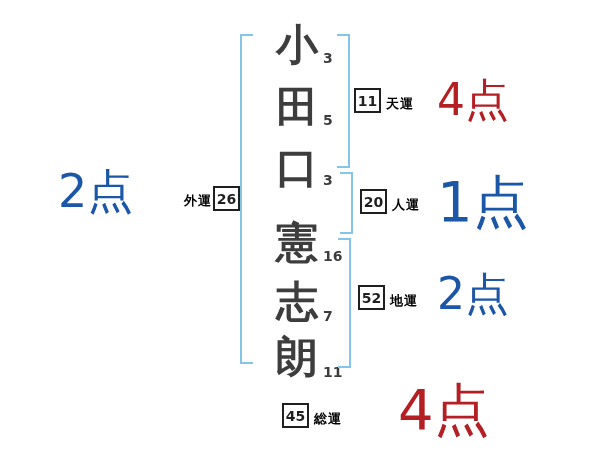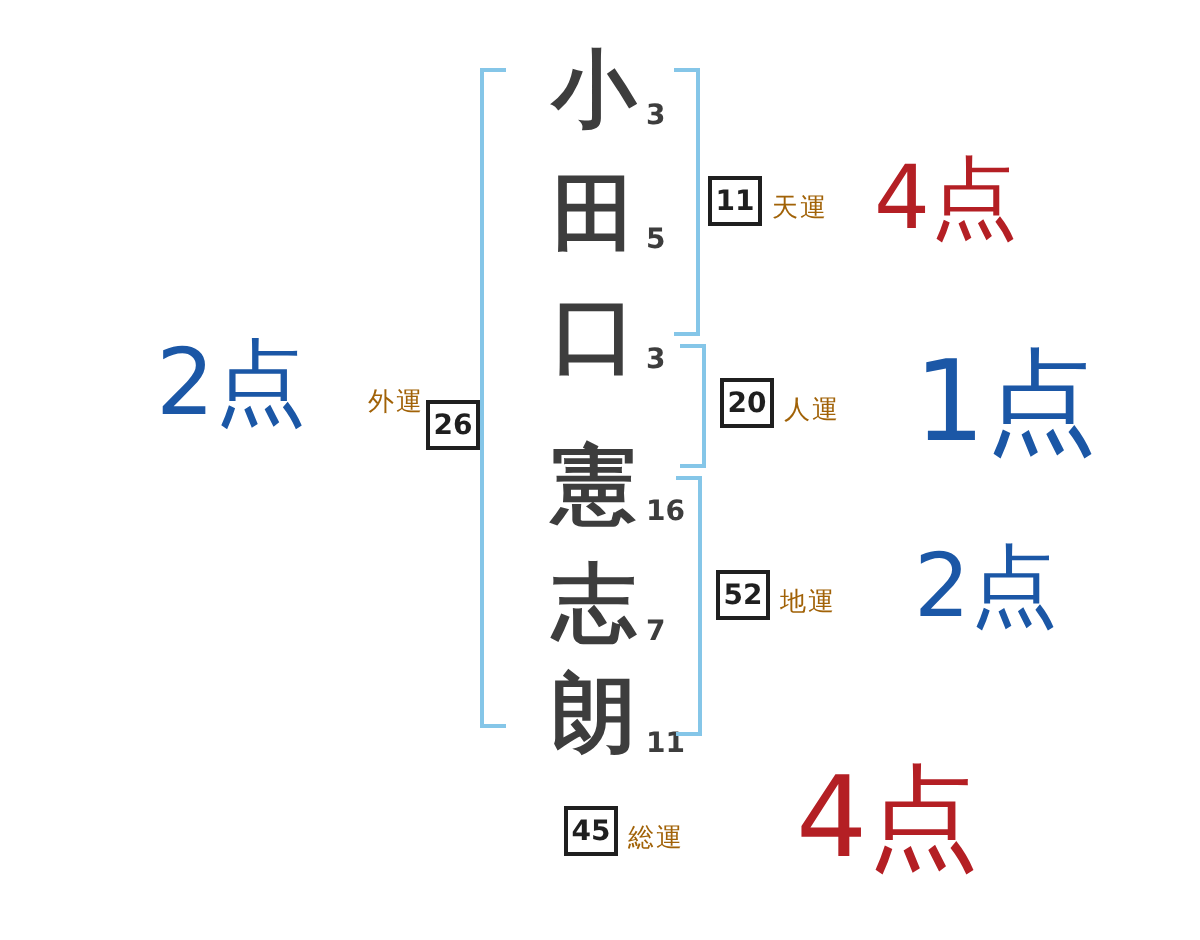--- a/index.html
+++ b/index.html
@@ -32,28 +32,28 @@
     border-top:2px solid var(--bracket);
     border-bottom:2px solid var(--bracket);
   }
   .num-box {
     position:absolute; width:27px; height:25px;
     border:2px solid #1f1f1f; background:#ffffff;
     display:flex; align-items:center; justify-content:center;
     font-size:14px; font-weight:600; color:#1f1f1f;
   }
   .lum-label {
-    position:absolute; font-size:13px; color:#a16207; font-weight:400;
+    position:absolute; font-size:13px; color:#000000; font-weight:700;
     letter-spacing:1px;
   }
   .score {
     position:absolute; font-weight:normal; line-height:1;
   }
   .score.red  { color:var(--red); }
-  .score.blue { color:var(--blue);margin-left:20px; }
+  .score.blue { color:var(--blue); }
 </style>
 </head>
 <body>
 
 <div class="canvas">
 
   <div class="kanji" style="top:24px">小</div>
   <div class="kanji" style="top:86px">田</div>
   <div class="kanji" style="top:147px">口</div>
   <div class="kanji" style="top:222px">憲</div>
@@ -78,20 +78,20 @@
 
   <div class="num-box" style="left:360px; top:189px">20</div>
   <div class="lum-label" style="left:392px; top:196px">人運</div>
   <div class="score blue" style="left:437px; top:174px; font-size:56px">1点</div>
 
   <div class="num-box" style="left:358px; top:285px">52</div>
   <div class="lum-label" style="left:390px; top:292px">地運</div>
   <div class="score blue" style="left:437px; top:272px; font-size:44px">2点</div>
 
   <div class="lum-label" style="left:184px; top:192px">外運</div>
-  <div class="num-box" style="left:213px; top:200px">26</div>
+  <div class="num-box" style="left:213px; top:186px">26</div>
   <div class="score blue" style="left:58px;  top:168px; font-size:46px">2点</div>
 
   <div class="num-box" style="left:282px; top:403px">45</div>
   <div class="lum-label" style="left:314px; top:410px">総運</div>
   <div class="score red" style="left:398px; top:382px; font-size:56px">4点</div>
 
 </div>
 
 </body></html>

